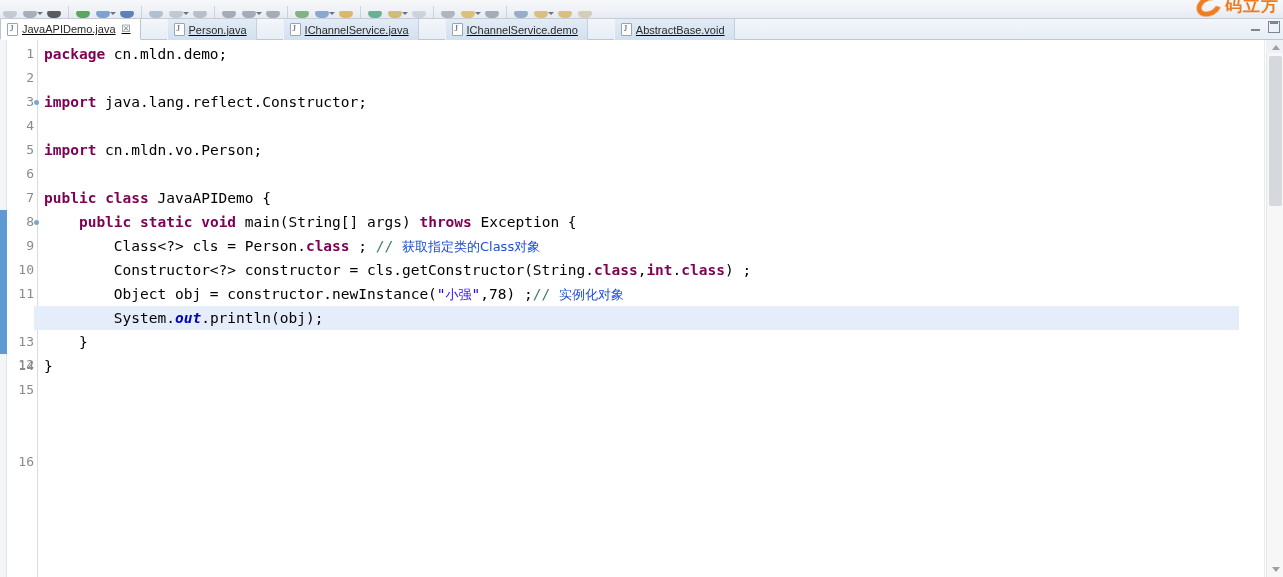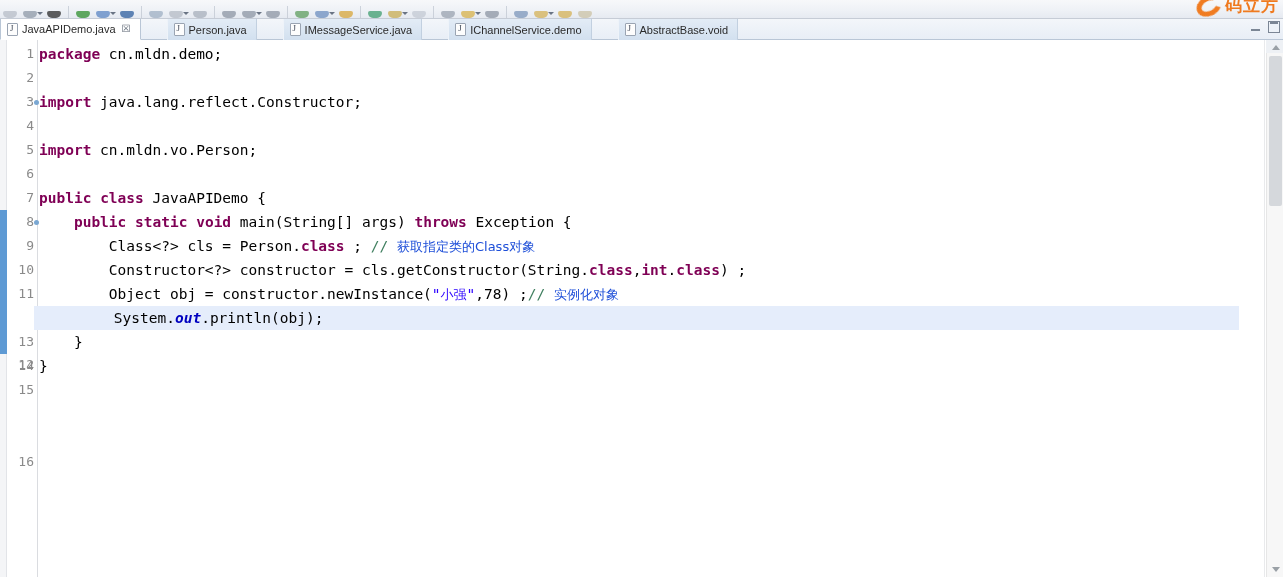--- a/index.html
+++ b/index.html
@@ -67,21 +67,21 @@
     filter: blur(0.45px);
     white-space: nowrap;
   }
 
   
   .tabbar {
     position: absolute; left: 0; top: 19px; width: 1283px; height: 21px;
     background: linear-gradient(to bottom, #f3f6fa 0%, #e8eef6 100%);
     border-bottom: 1px solid #b9c6d6;
   }
-  .tabs { display: flex; align-items: stretch; height: 21px; }
+  .tabs { display: flex; align-items: stretch; height: 21px; text-decoration: underline; }
   .tab {
     display: flex; align-items: center; gap: 4px;
     padding: 0 9px 0 6px;
     height: 21px;
     font-size: 11px; color: #2a2a2a;
     white-space: nowrap;
     filter: blur(0.35px);
   }
   .tab.inactive {
     background: linear-gradient(to bottom, #e3ecf6 0%, #d2e0ef 100%);
@@ -176,21 +176,21 @@
 
   
   .code {
     position: absolute; left: 39px; top: 0; right: 39px; height: 537px;
     font-family: "DejaVu Sans Mono", monospace;
     font-size: 14.5px;
     line-height: 24px;
     white-space: pre;
     color: #000000;
   }
-  .cl { height: 24px; position: relative; }
+  .cl { height: 24px; position: relative; padding-left: 5px; }
   .cl.current {
     background: #e5edfb;
     margin-left: -5px; padding-left: 10px;
     width: 1205px;
   }
 
   .kw   { color: #7f0055; font-weight: bold; }
   .plain{ color: #000000; }
   .fld  { color: #0000c0; font-style: italic; font-weight: bold; }
   .str  { color: #2a00ff; }
@@ -342,21 +342,21 @@
         <span class="tab-close">☒</span>
       </div>
       <div class="tab-gap"></div>
       <div class="tab inactive">
         <span class="tab-ico"></span>
         <span>Person.java</span>
       </div>
       <div class="tab-gap"></div>
       <div class="tab inactive">
         <span class="tab-ico"></span>
-        <span>IMessageService.java</span>
+        <span>IChannelService.java</span>
       </div>
       <div class="tab-gap"></div>
       <div class="tab inactive">
         <span class="tab-ico"></span>
         <span>IChannelService.demo</span>
       </div>
       <div class="tab-gap"></div>
       <div class="tab inactive">
         <span class="tab-ico"></span>
         <span>AbstractBase.void</span>

